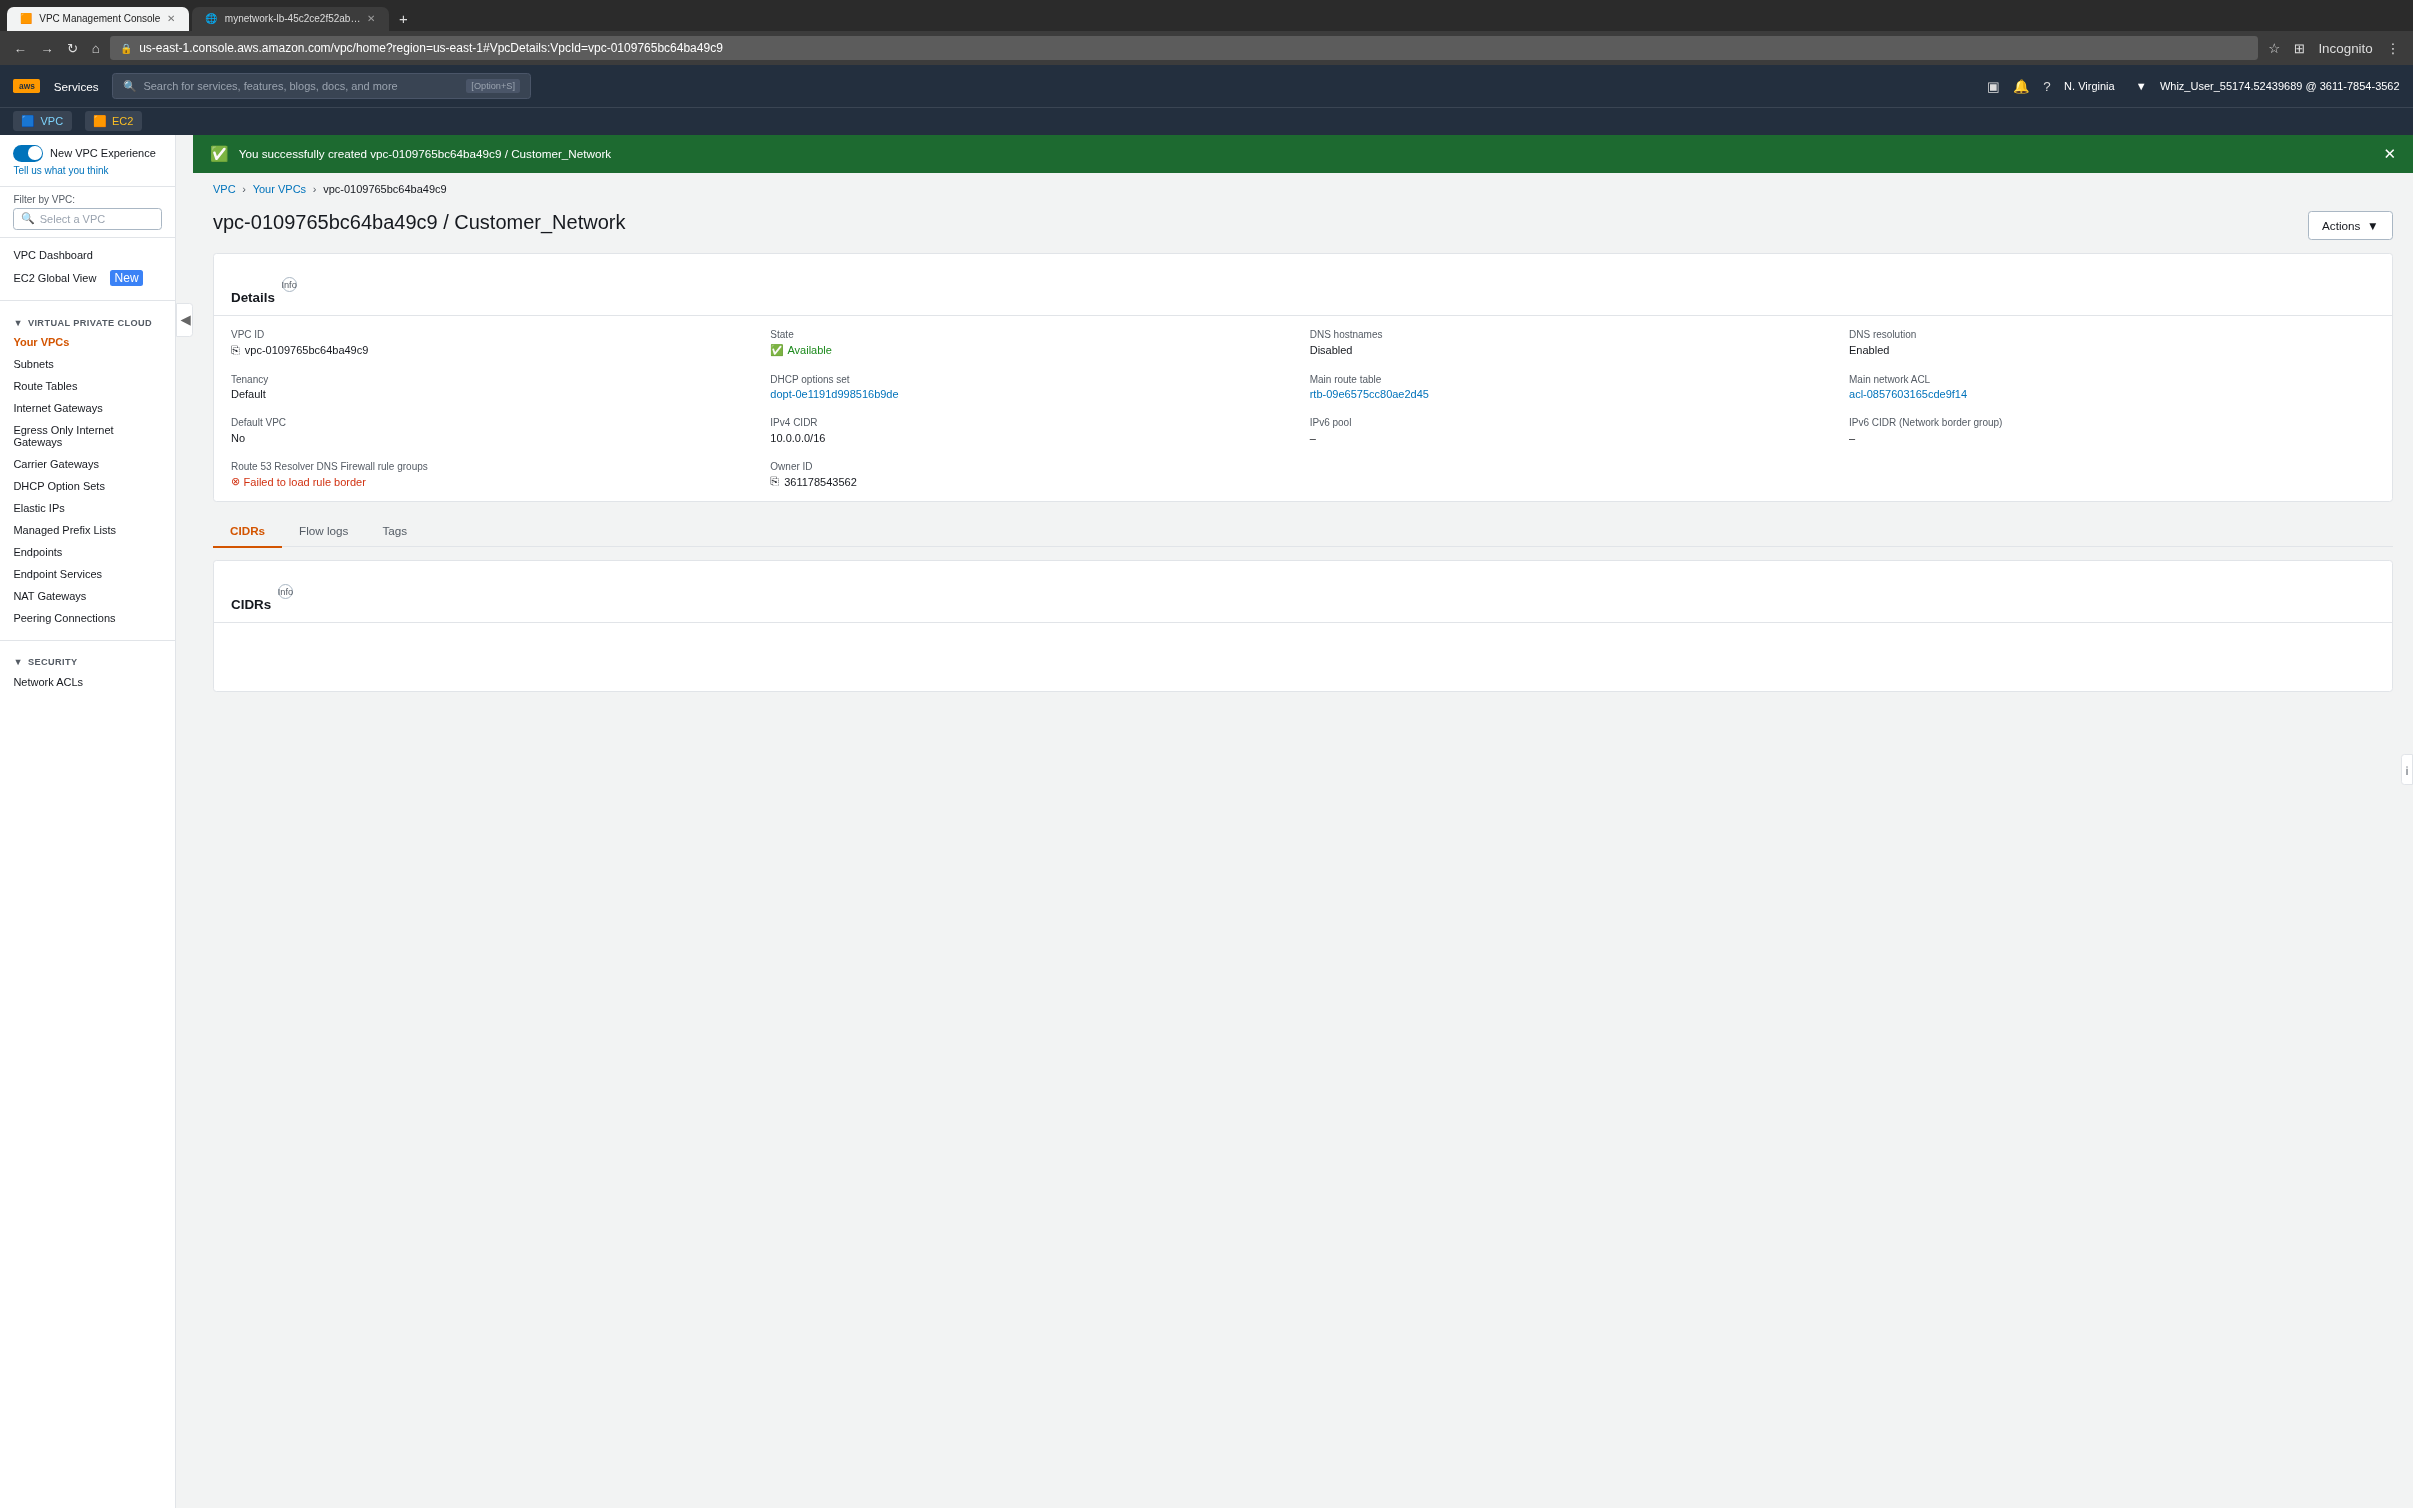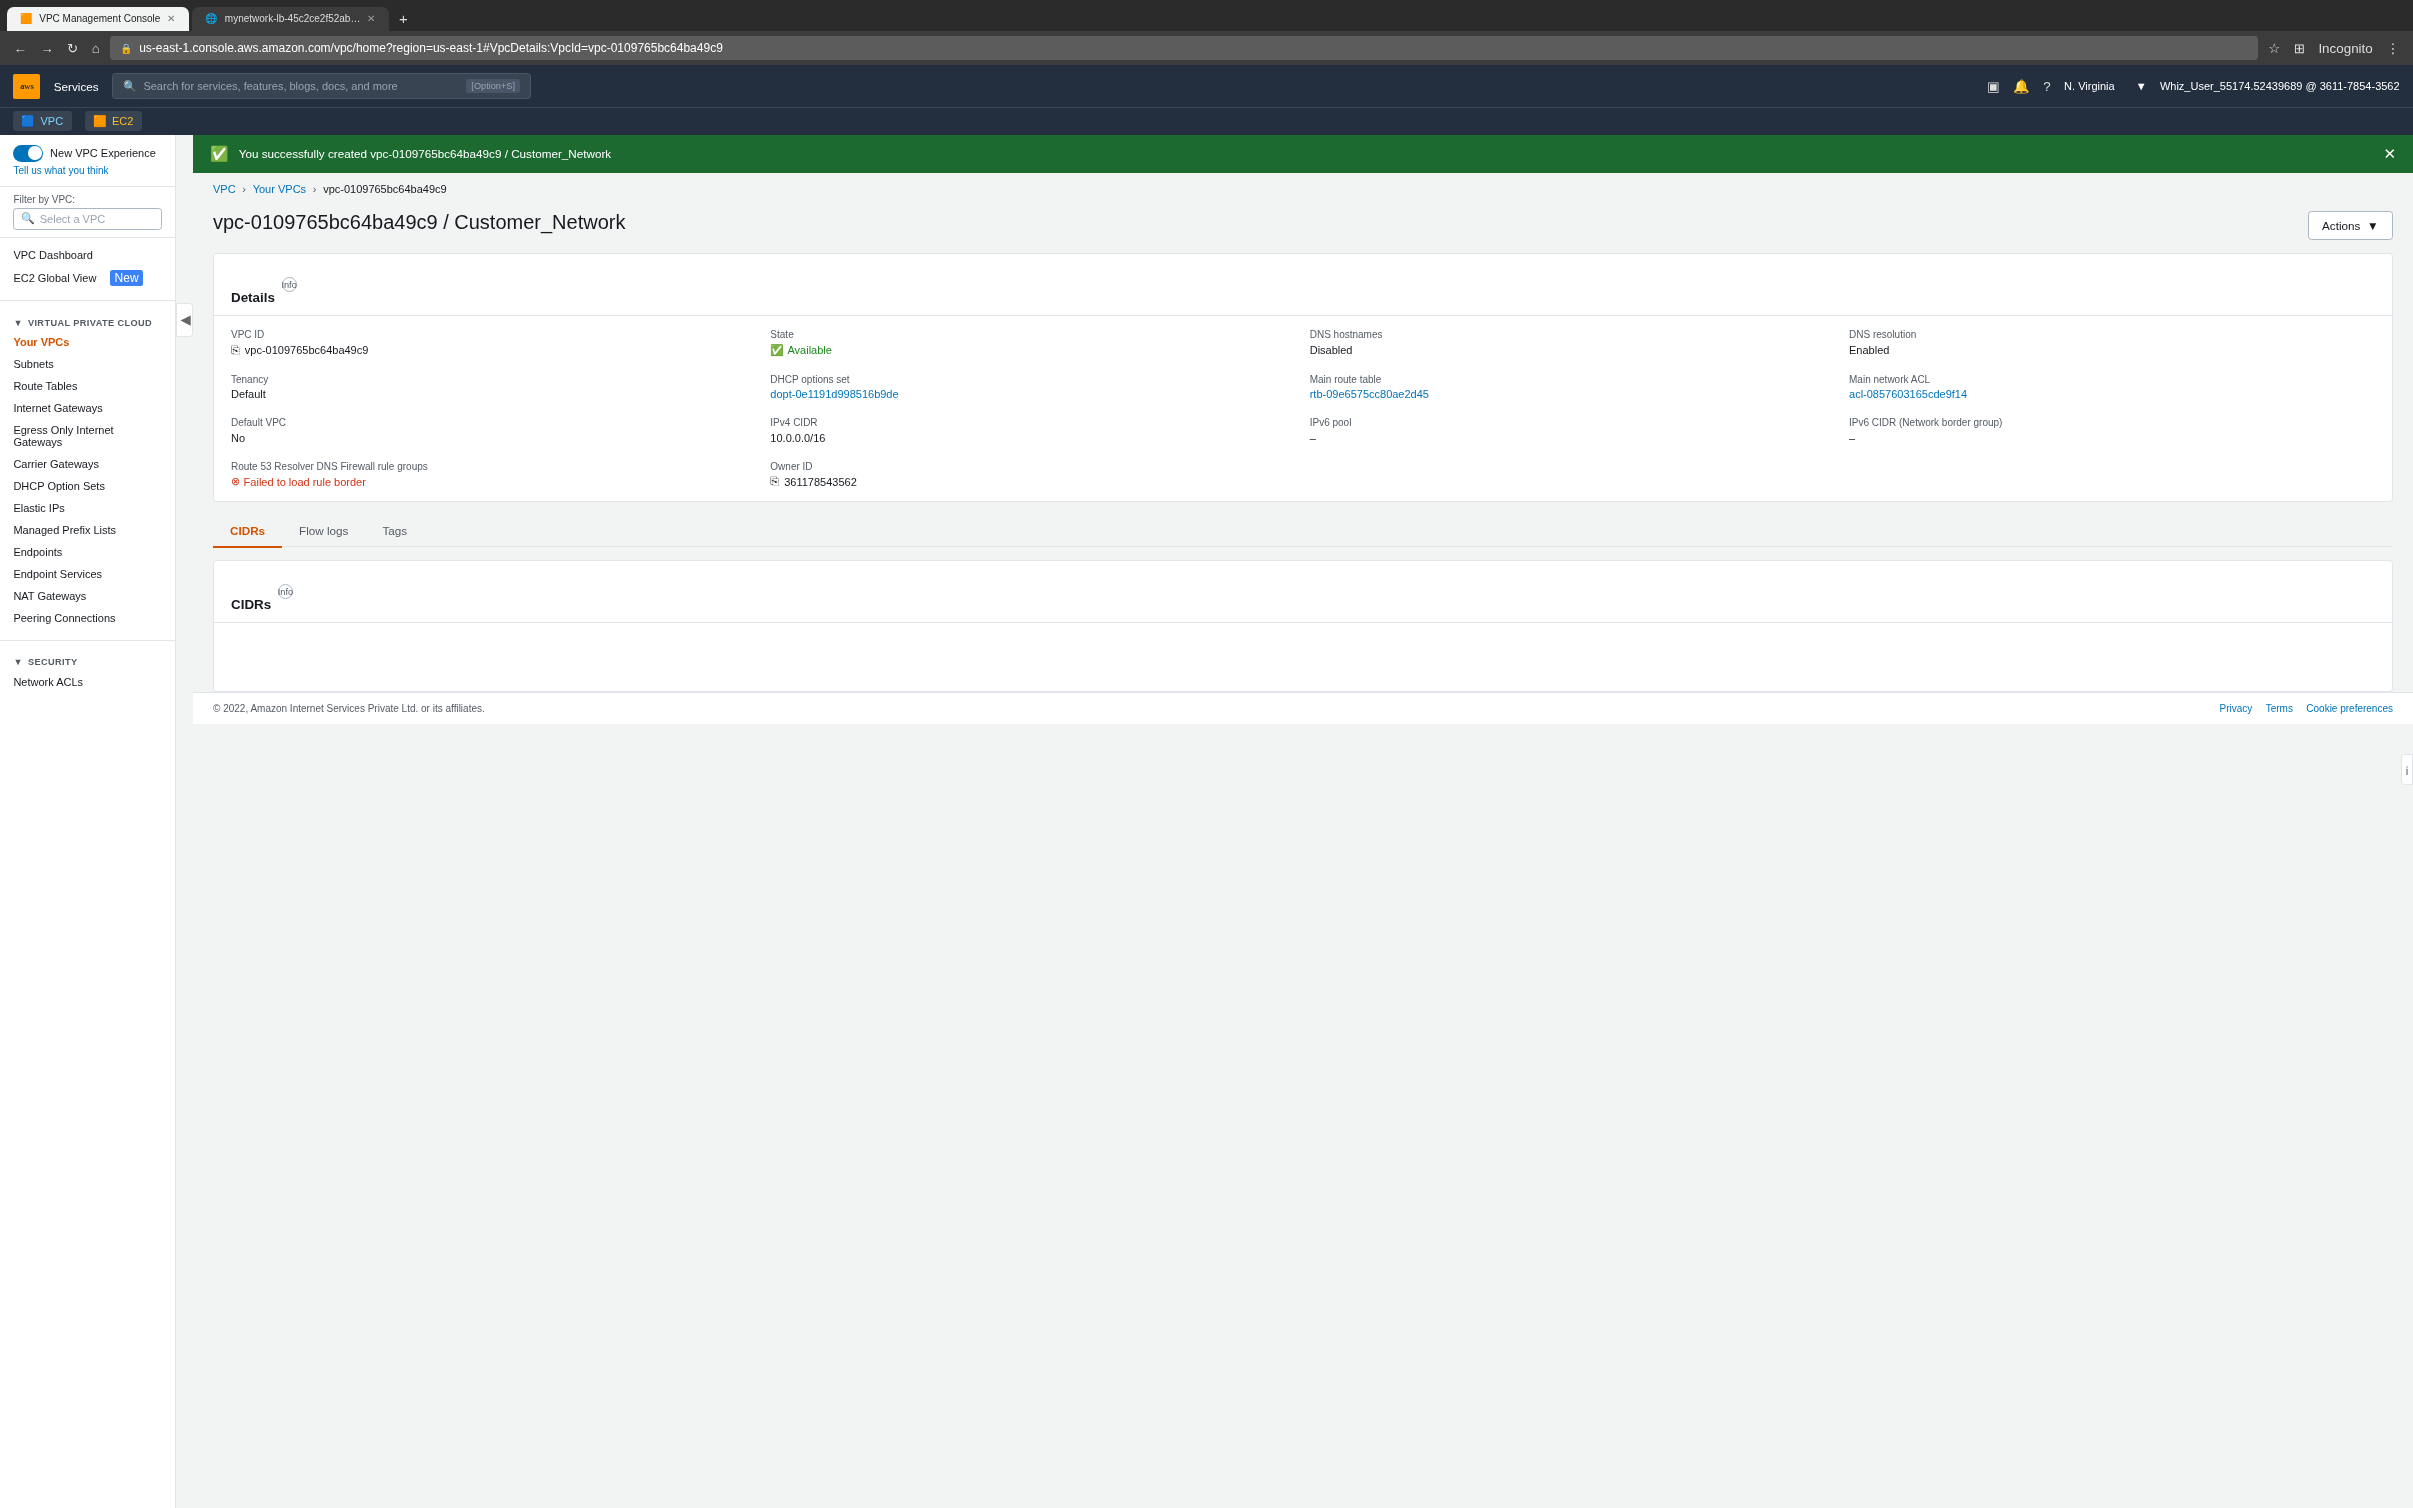--- a/index.html
+++ b/index.html
@@ -15,21 +15,21 @@
     .browser-nav { background: #3c3c3c; display: flex; align-items: center; padding: 5px 10px; gap: 6.7px; }
     .nav-btn { background: none; border: none; color: #ddd; font-size: 13.4px; cursor: pointer; padding: 3.4px; border-radius: 3.4px; }
     .url-bar { flex: 1; background: #5c5c5c; border: none; color: #fff; padding: 5px 10px; border-radius: 3.4px; font-size: 11px; display: flex; align-items: center; gap: 6.7px; }
     .url-bar-lock { color: #aaa; font-size: 10px; }
     .url-text { color: #fff; font-size: 12px; }
     .nav-icons { display: flex; gap: 6.7px; align-items: center; }
     .nav-icon-btn { background: none; border: none; color: #ddd; cursor: pointer; font-size: 13.4px; padding: 3.4px; }
 
     
     .aws-header { background: #232f3e; display: flex; align-items: center; padding: 0 13.4px; height: 42px; gap: 13.4px; }
-    .aws-logo { width: 27px; height: 25px; background: #ff9900; border-radius: 1.7px; display: flex; align-items: center; justify-content: center; color: #232f3e; font-weight: bold; font-size: 8.4px; font-family: Liberation Serif, serif; }
+    .aws-logo { width: 27px; height: 14px; background: #ff9900; border-radius: 1.7px; display: flex; align-items: center; justify-content: center; color: #232f3e; font-weight: bold; font-size: 8.4px; }
     .aws-services-btn { color: #fff; background: none; border: none; cursor: pointer; display: flex; align-items: center; gap: 3.4px; font-size: 11.7px; }
     .search-bar { flex: 1; max-width: 419px; background: #394453; border: 0.8px solid #4a5568; border-radius: 3.4px; display: flex; align-items: center; padding: 5px 10px; gap: 6.7px; color: #9aa3af; font-size: 11px; }
     .search-shortcut { margin-left: auto; background: #4a5568; padding: 1.7px 5px; border-radius: 2.5px; font-size: 9.2px; color: #9aa3af; }
     .header-spacer { flex: 1; }
     .header-icons { display: flex; align-items: center; gap: 13.4px; }
     .header-icon-btn { background: none; border: none; color: #ddd; cursor: pointer; font-size: 13.4px; }
     .region-btn { color: #fff; background: none; border: none; cursor: pointer; font-size: 11px; display: flex; align-items: center; gap: 21px; }
     .user-btn { color: #fff; background: none; border: none; cursor: pointer; font-size: 11px; }
 
     
@@ -368,26 +368,18 @@
 
     <div class="cidrs-card">
       <div class="card-header">
         <span class="card-title">CIDRs</span>
         <span class="info-badge">Info</span>
       </div>
       <div style="padding: 34px 17px; color: #545b64; font-size: 11px;">
       </div>
     </div>
 
-    <div class="footer">
-      <span>© 2022, Amazon Internet Services Private Ltd. or its affiliates.</span>
-      <div class="footer-links">
-        <a class="footer-link">Privacy</a>
-        <a class="footer-link">Terms</a>
-        <a class="footer-link">Cookie preferences</a>
-      </div>
-    </div>
 
   </div>
 
   <div style="position:absolute; right:0; top:50%; background:#fff; border:0.8px solid #e1e4e8; padding:6.7px 3.4px; border-radius:3.4px 0 0 3.4px; cursor:pointer; color:#545b64; font-size:11.7px; z-index:10;">ℹ</div>
 </div>
 
 
 </body></html>

